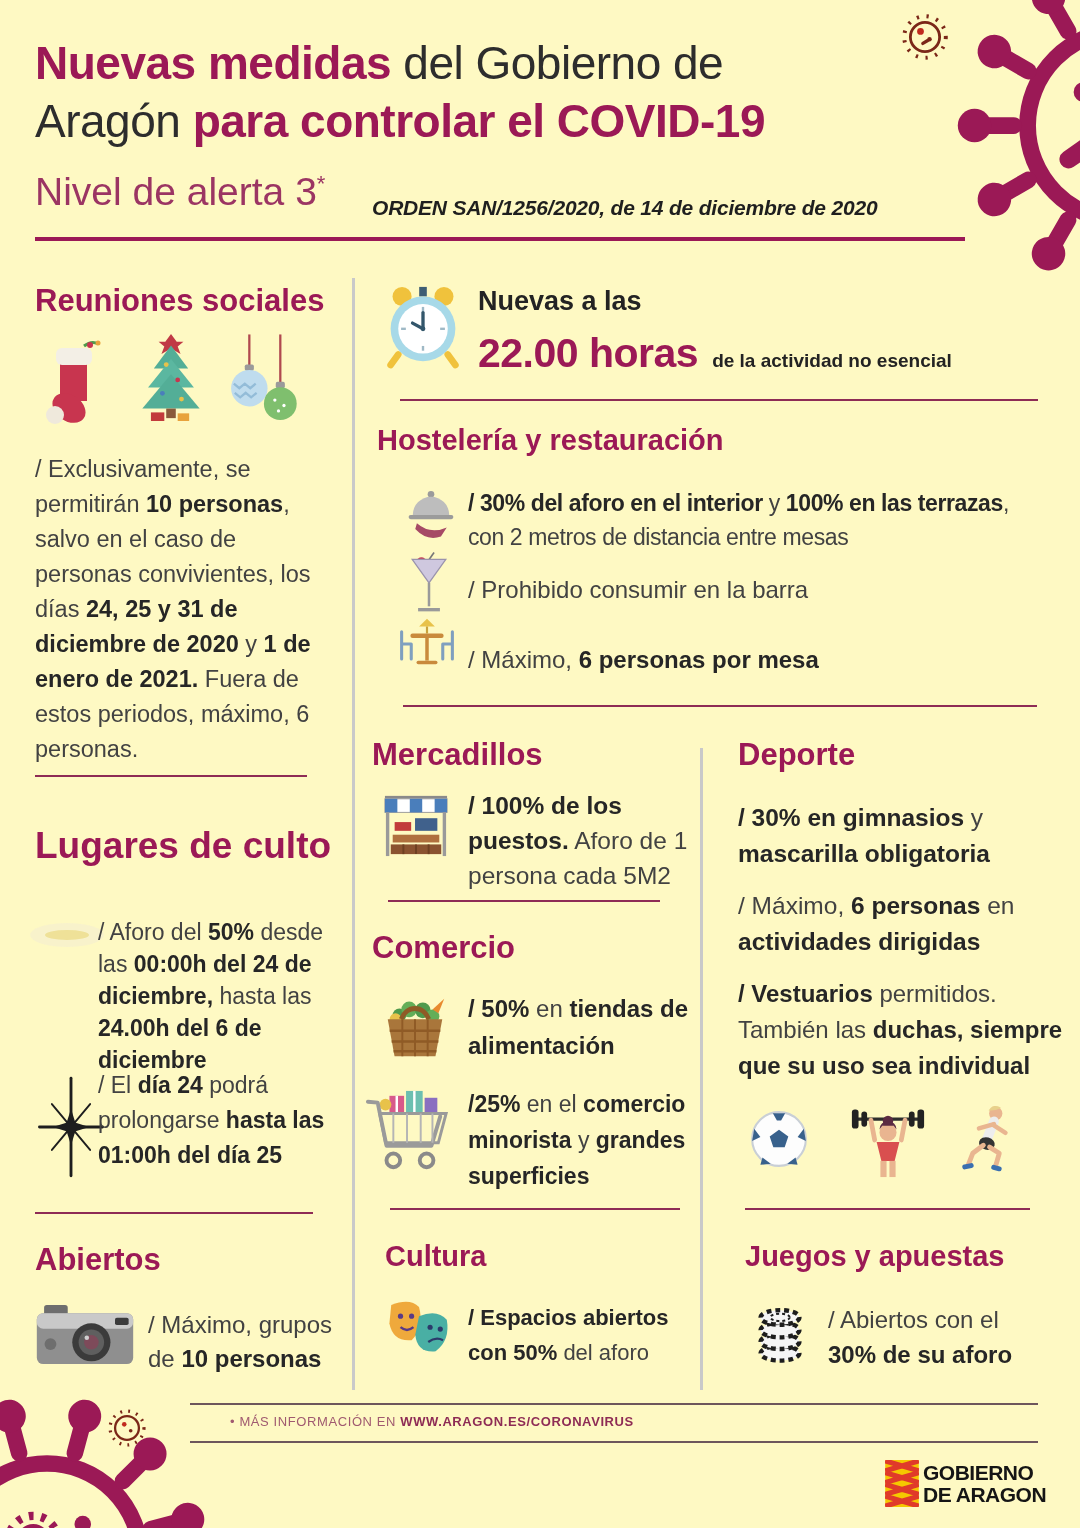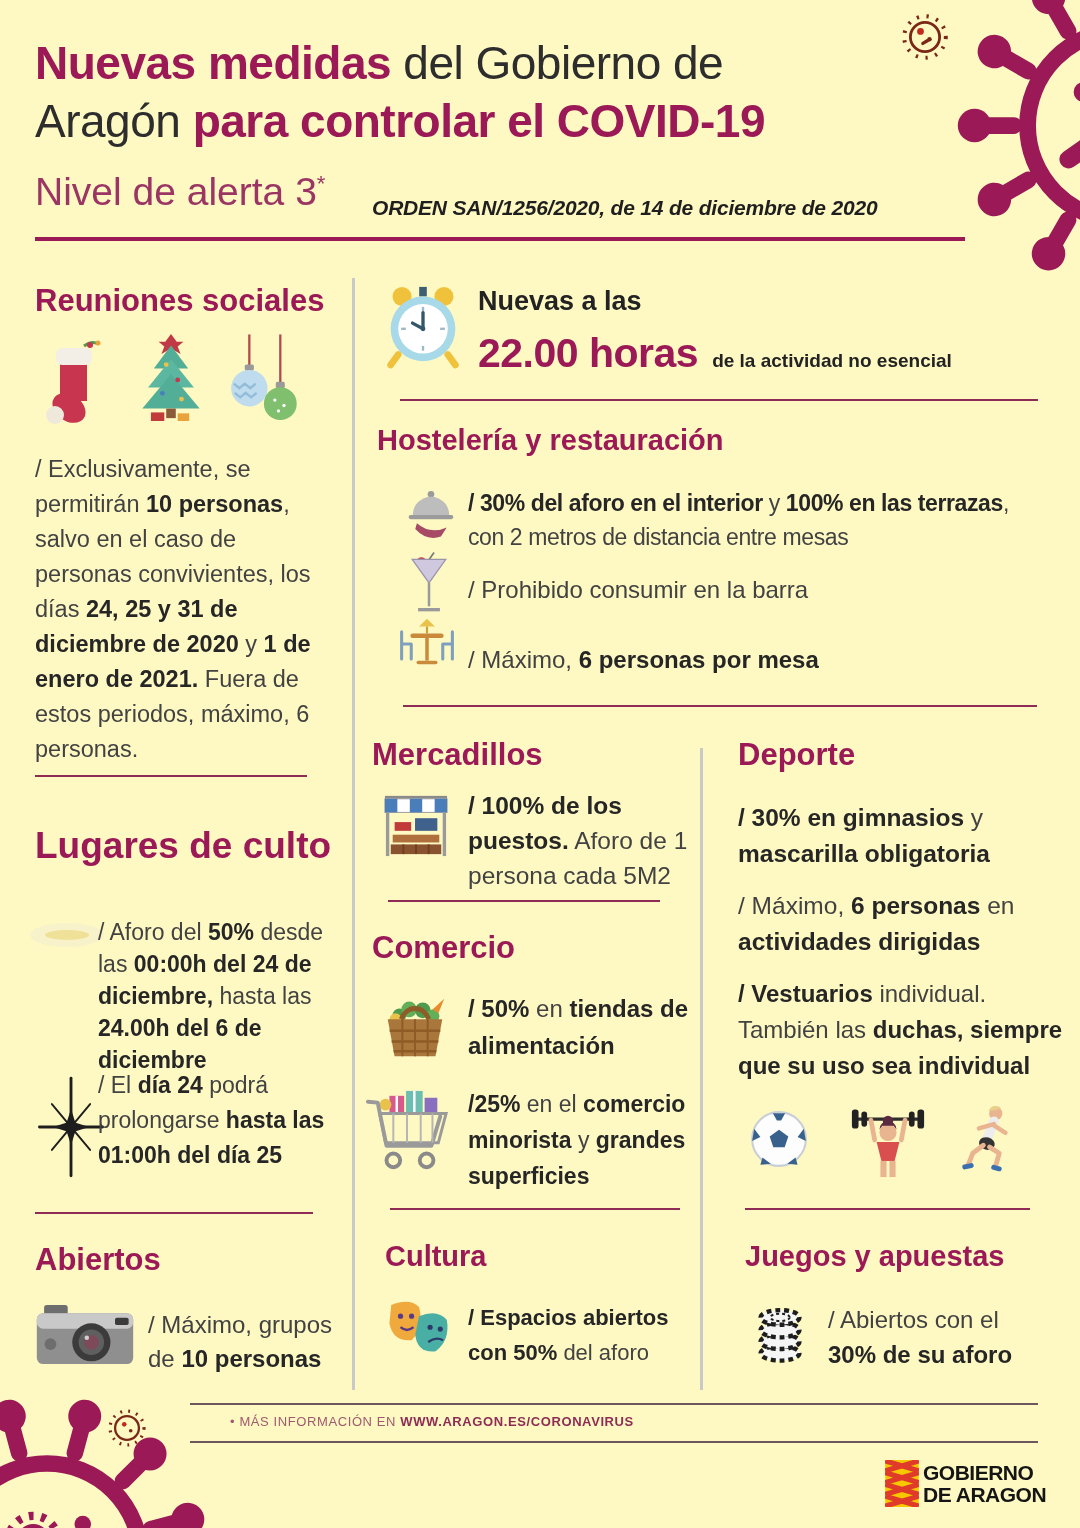--- a/index.html
+++ b/index.html
@@ -293,21 +293,21 @@
     <polygon points="16,28 84,28 76,58 22,58" fill="none" stroke="#9a9a9a" stroke-width="3"></polygon>
     <path d="M30 28 v30 M44 28 v30 M58 28 v30 M70 28 v30" stroke="#b5b5b5" stroke-width="2"></path>
     <circle cx="30" cy="76" r="7" fill="none" stroke="#8a8a8a" stroke-width="4"></circle>
     <circle cx="64" cy="76" r="7" fill="none" stroke="#8a8a8a" stroke-width="4"></circle>
   </svg>
   <div class="abs rich" style="left:468px;top:1086px;width:240px;font-size:23px;line-height:36px;"><span class="seg-b">/25%</span><span> en el </span><span class="seg-b">comercio</span><br><span class="seg-b">minorista</span><span> y </span><span class="seg-b">grandes</span><br><span class="seg-b">superficies</span></div>
 
   <div class="abs sec-title" style="left:738px;top:737px;font-size:31px;">Deporte</div>
   <div class="abs rich" style="left:738px;top:800px;width:320px;font-size:24.5px;line-height:36px;"><span class="seg-b">/ 30% en gimnasios</span><span> y</span><br><span class="seg-b">mascarilla obligatoria</span></div>
   <div class="abs rich" style="left:738px;top:888px;width:320px;font-size:24.5px;line-height:36px;"><span>/ Máximo, </span><span class="seg-b">6 personas</span><span> en</span><br><span class="seg-b">actividades dirigidas</span></div>
-  <div class="abs rich" style="left:738px;top:976px;width:330px;font-size:24px;line-height:36px;"><span class="seg-b">/ Vestuarios</span><span> individual.</span><br><span>También las </span><span class="seg-b">duchas, siempre</span><br><span class="seg-b">que su uso sea individual</span></div>
+  <div class="abs rich" style="left:738px;top:976px;width:330px;font-size:24px;line-height:36px;"><span class="seg-b">/ Vestuarios</span><span> permitidos.</span><br><span>También las </span><span class="seg-b">duchas, siempre</span><br><span class="seg-b">que su uso sea individual</span></div>
   <svg class="abs" style="left:748px;top:1108px;" width="62" height="62" viewBox="0 0 60 60">
     <circle cx="30" cy="30" r="26" fill="#FDFDFD" stroke="#C9CFD6" stroke-width="2"></circle>
     <polygon points="30,21 39,27.5 35.5,38 24.5,38 21,27.5" fill="#38618C"></polygon>
     <polygon points="24,5 36,5 32,12 28,12" fill="#38618C"></polygon>
     <polygon points="54,20 56,32 48,28" fill="#38618C"></polygon>
     <polygon points="6,20 4,32 12,28" fill="#38618C"></polygon>
     <polygon points="14,48 22,54 12,55" fill="#38618C"></polygon>
     <polygon points="46,48 38,54 48,55" fill="#38618C"></polygon>
   </svg>
   <svg class="abs" style="left:850px;top:1100px;" width="76" height="80" viewBox="0 0 80 84">

